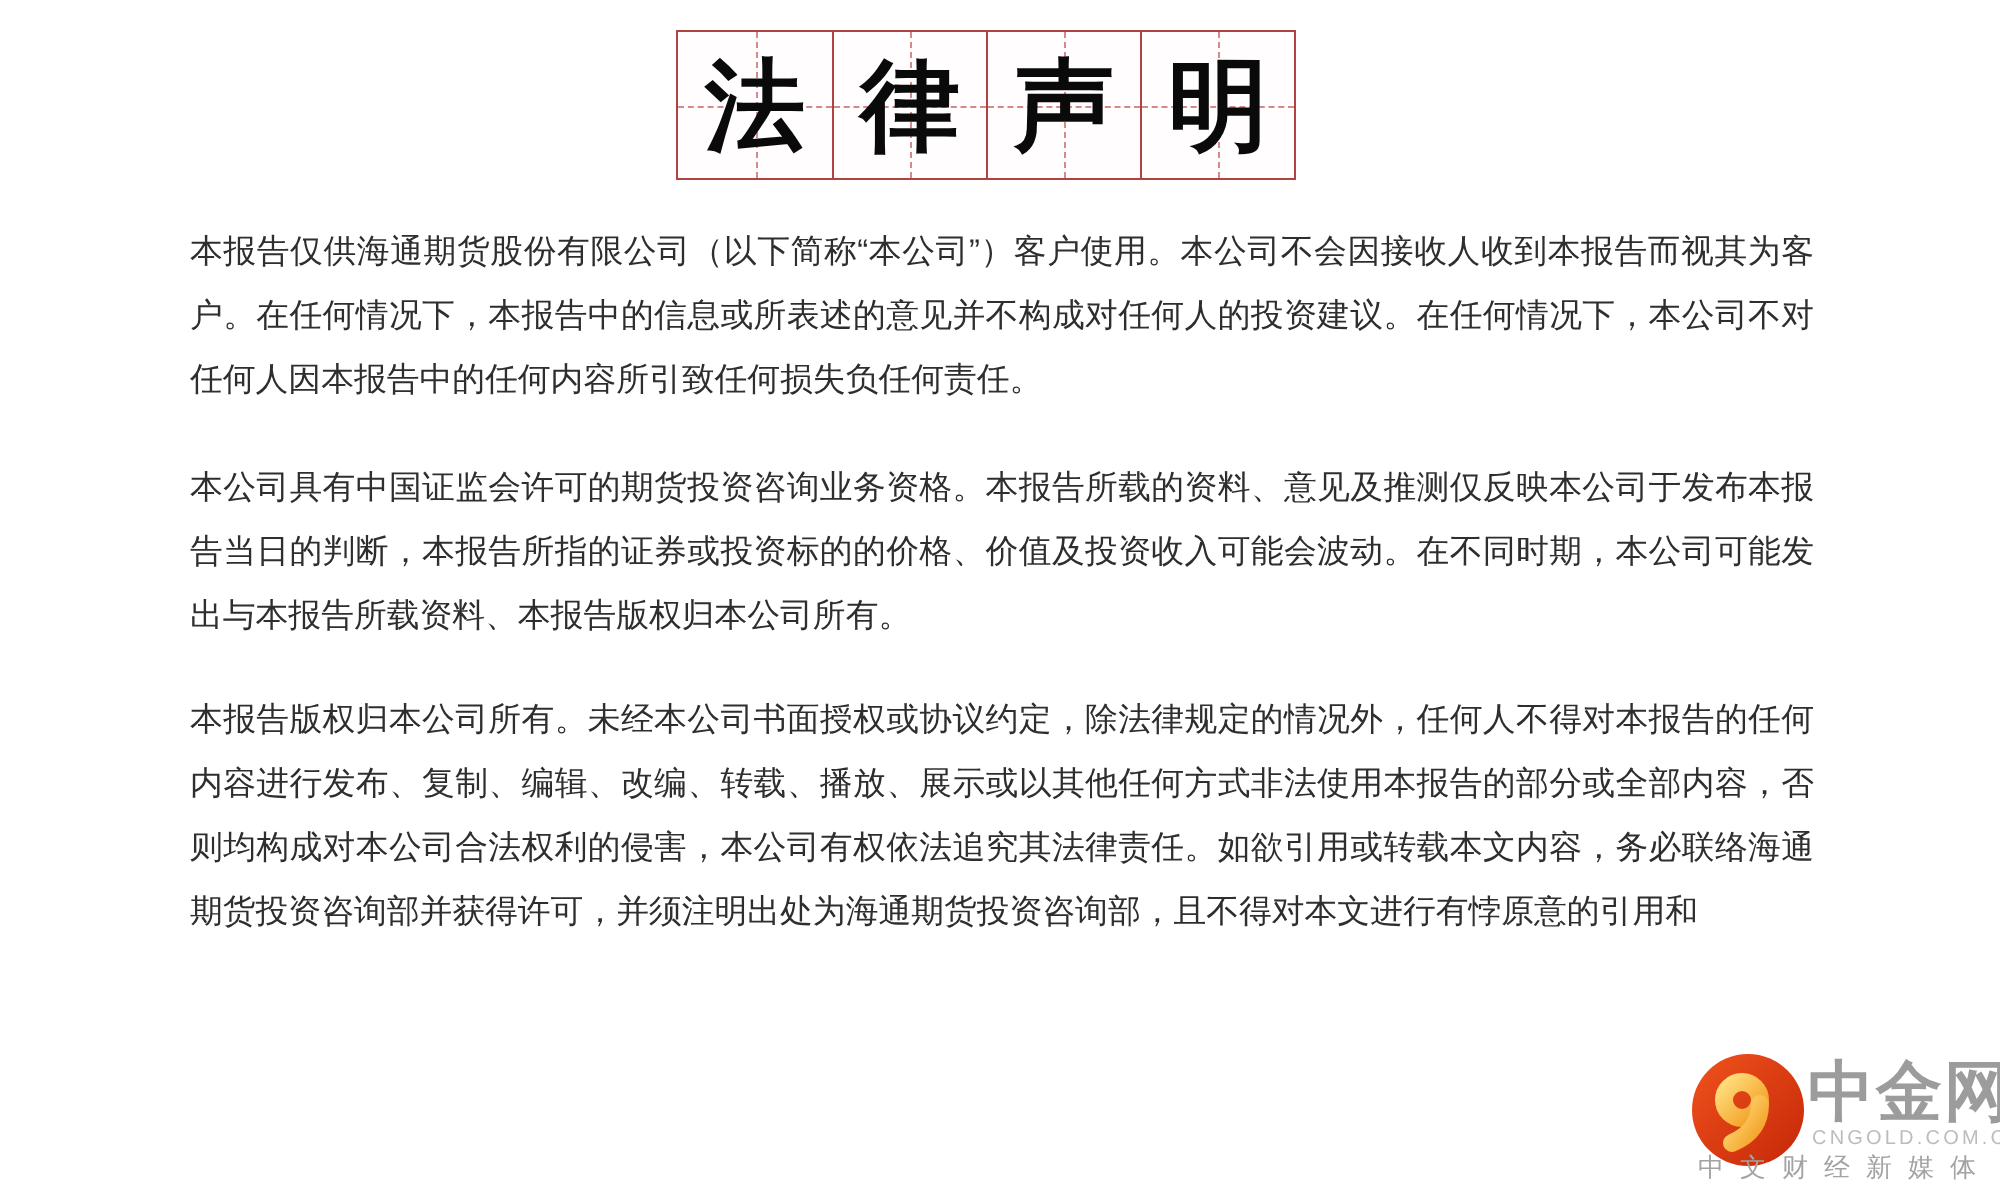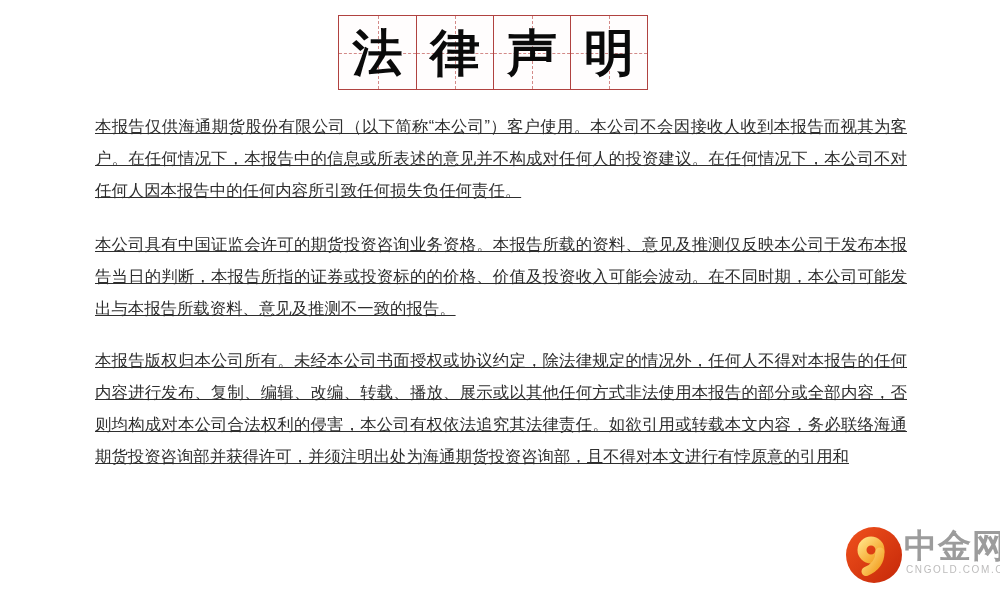--- a/index.html
+++ b/index.html
@@ -41,21 +41,21 @@
   }
 
   
   .content{
     position:absolute;left:95px;top:110px;width:812px;
     color:#2e2e2e;
     font-size:16.4px;
     line-height:32px;
     text-align:justify;
   }
-  .para{margin:0;text-decoration:underline;}
+  .para{margin:0;}
   .p1{margin-bottom:22px;}
   .p3{text-indent:2em;}
   .p4{margin-top:20px;}
 
   
   .watermark{
     position:absolute;left:838px;top:518px;
     width:162px;height:82px;
     background:linear-gradient(90deg, rgba(255,255,255,0.55) 0%, #ffffff 22%);
   }
@@ -89,21 +89,21 @@
     <div class="tcell">
       <span class="tchar">声</span>
     </div>
     <div class="tcell">
       <span class="tchar">明</span>
     </div>
   </div>
 
   <div class="content">
     <p class="para p1">本报告仅供海通期货股份有限公司（以下简称“本公司”）客户使用。本公司不会因接收人收到本报告而视其为客户。在任何情况下，本报告中的信息或所表述的意见并不构成对任何人的投资建议。在任何情况下，本公司不对任何人因本报告中的任何内容所引致任何损失负任何责任。</p>
-    <p class="para p2">本公司具有中国证监会许可的期货投资咨询业务资格。本报告所载的资料、意见及推测仅反映本公司于发布本报告当日的判断，本报告所指的证券或投资标的的价格、价值及投资收入可能会波动。在不同时期，本公司可能发出与本报告所载资料、意见及推测不一致的报告。</p>
+    <p class="para p2">本公司具有中国证监会许可的期货投资咨询业务资格。本报告所载的资料、意见及推测仅反映本公司于发布本报告当日的判断，本报告所指的证券或投资标的的价格、价值及投资收入可能会波动。在不同时期，本公司可能发出与本报告所载资料、本报告版权归本公司所有。</p>
     <p class="para p4">本报告版权归本公司所有。未经本公司书面授权或协议约定，除法律规定的情况外，任何人不得对本报告的任何内容进行发布、复制、编辑、改编、转载、播放、展示或以其他任何方式非法使用本报告的部分或全部内容，否则均构成对本公司合法权利的侵害，本公司有权依法追究其法律责任。如欲引用或转载本文内容，务必联络海通期货投资咨询部并获得许可，并须注明出处为海通期货投资咨询部，且不得对本文进行有悖原意的引用和</p>
   </div>
 
   <div class="watermark">
     <span class="wm-logo">
       <svg width="56" height="56" viewBox="0 0 56 56" xmlns="http://www.w3.org/2000/svg">
         <defs>
           <linearGradient id="lgRed" x1="0" y1="0" x2="1" y2="1">
             <stop offset="0" stop-color="#f0521d"></stop>
             <stop offset="1" stop-color="#c52708"></stop>
@@ -113,15 +113,16 @@
             <stop offset="1" stop-color="#f29c1f"></stop>
           </linearGradient>
         </defs>
         <circle cx="28" cy="28" r="28" fill="url(#lgRed)"></circle>
         <circle cx="25" cy="23" r="9" fill="none" stroke="url(#lgGold)" stroke-width="9"></circle>
         <path d="M 34 25 C 34 34 29.5 40.5 20 44.5" fill="none" stroke="url(#lgGold)" stroke-width="9" stroke-linecap="round"></path>
       </svg>
     </span>
     <div class="wm-brand">中金网</div>
     <div class="wm-domain">CNGOLD.COM.CN</div>
+    <div class="wm-tagline">中文财经新媒体</div>
   </div>
 
 </div>
 
 </body></html>

